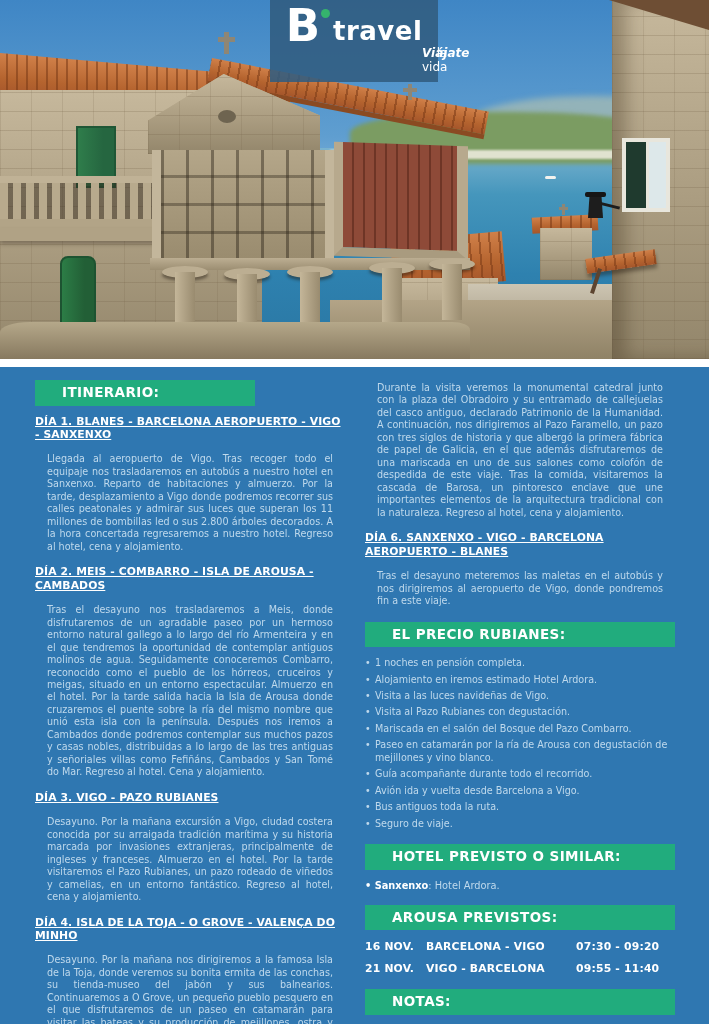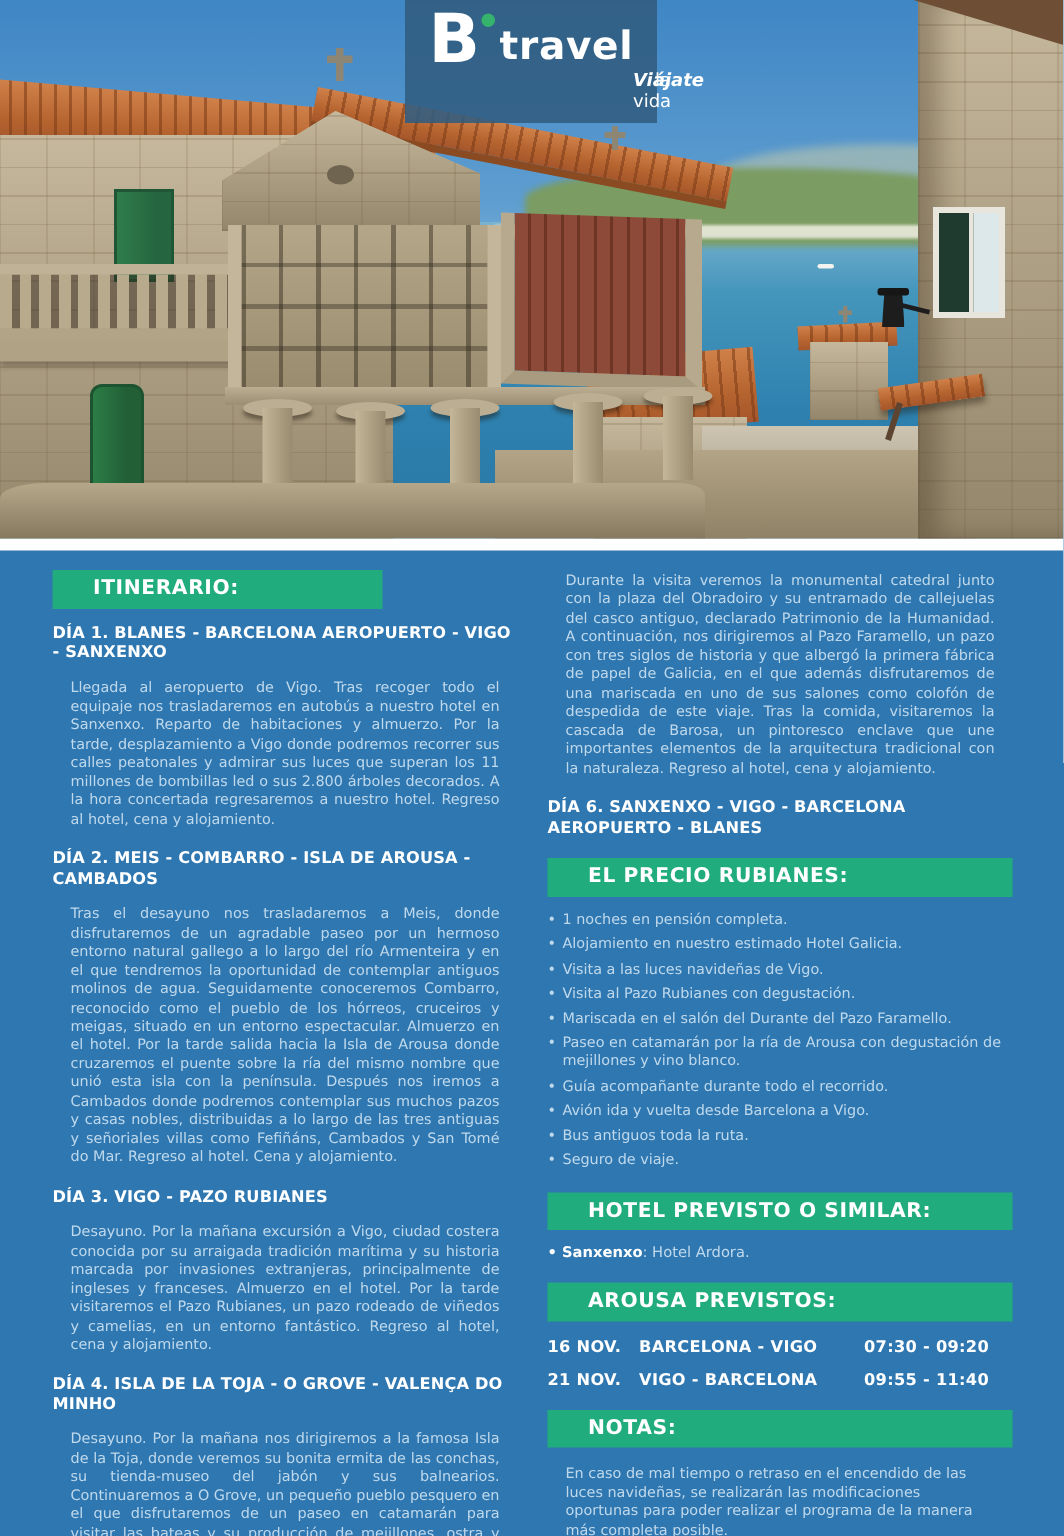--- a/index.html
+++ b/index.html
@@ -106,21 +106,21 @@
   .content { position:absolute; left:0; top:367px; width:709px; height:657px; background:#2f77b1;
              display:flex; padding:13px 34px 0 35px; }
   .col { width:310px; }
   .col-left { margin-right:20px; }
 
   .badge { background:#21ac7d; color:#ffffff; font-weight:bold; font-size:13.5px; letter-spacing:0.4px;
            padding:6px 8px 6px 27px; line-height:1; }
   .badge-itinerario { width:220px; }
   .col-right .badge { margin-top:14px; margin-bottom:10px; }
 
-  .day-title { margin:9px 0 2px 0; font-size:10.8px; font-weight:bold; color:#ffffff; letter-spacing:0.1px; line-height:1.25; }
+  .day-title { margin:9px 0 2px 0; font-size:10.8px; font-weight:bold; color:#ffffff; letter-spacing:0.1px; line-height:1.25;text-decoration:underline; }
   .body { margin:12px; font-size:9.6px; color:#bfd9ec; line-height:1.3; text-align:justify; }
   .cont { margin-top:2px; }
   .bullets { list-style:none; margin:0 0 2px 0; padding:0; }
   .bullets li { position:relative; padding-left:10px; font-size:9.6px; color:#bfd9ec; line-height:1.3; margin-bottom:4px; text-align:left; }
   .bullets li::before { content:"•"; position:absolute; left:0; top:0; }
   .hotel-line { margin:0 0 2px 0; font-size:9.8px; color:#bfd9ec; }
   .hotel-line::before { content:"• "; color:#ffffff; font-weight:bold; }
   .hotel-line strong { color:#ffffff; }
   .flights { margin-bottom:2px; }
   .flight-row { display:flex; color:#ffffff; font-weight:bold; font-size:10.8px; margin-bottom:9px; letter-spacing:0.2px; }
@@ -231,31 +231,32 @@
         <p class="body">Desayuno. Por la mañana nos dirigiremos a la famosa Isla de la Toja, donde veremos su bonita ermita de las conchas, su tienda-museo del jabón y sus balnearios. Continuaremos a O Grove, un pequeño pueblo pesquero en el que disfrutaremos de un paseo en catamarán para visitar las bateas y su producción de mejillones, ostra y vieira. Almuerzo en el hotel. Por la tarde conoceremos Valença do Minho, ciudad fronteriza portuguesa donde destacan sus murallas y su casco histórico y donde sus calles están repletas del ambiente comercial del textil tan famoso en los pueblos fronterizos. Regreso al hotel. Cena y alojamiento.</p>
       </section>
 
     </div>
 
     <div class="col col-right">
       <p class="body cont">Durante la visita veremos la monumental catedral junto con la plaza del Obradoiro y su entramado de callejuelas del casco antiguo, declarado Patrimonio de la Humanidad. A continuación, nos dirigiremos al Pazo Faramello, un pazo con tres siglos de historia y que albergó la primera fábrica de papel de Galicia, en el que además disfrutaremos de una mariscada en uno de sus salones como colofón de despedida de este viaje. Tras la comida, visitaremos la cascada de Barosa, un pintoresco enclave que une importantes elementos de la arquitectura tradicional con la naturaleza. Regreso al hotel, cena y alojamiento.</p>
 
       <section class="day">
         <h3 class="day-title">DÍA 6. SANXENXO - VIGO - BARCELONA AEROPUERTO - BLANES</h3>
+        <p class="body">Tras el desayuno meteremos las maletas en el autobús y nos dirigiremos al aeropuerto de Vigo, donde pondremos fin a este viaje.</p>
       </section>
 
       <div class="badge">
         <span>EL PRECIO RUBIANES:</span>
       </div>
       <ul class="bullets">
         <li>1 noches en pensión completa.</li>
-        <li>Alojamiento en nuestro estimado Hotel Galicia.</li>
+        <li>Alojamiento en iremos estimado Hotel Ardora.</li>
         <li>Visita a las luces navideñas de Vigo.</li>
         <li>Visita al Pazo Rubianes con degustación.</li>
-        <li>Mariscada en el salón del Durante del Pazo Faramello.</li>
+        <li>Mariscada en el salón del Bosque del Pazo Combarro.</li>
         <li>Paseo en catamarán por la ría de Arousa con degustación de mejillones y vino blanco.</li>
         <li>Guía acompañante durante todo el recorrido.</li>
         <li>Avión ida y vuelta desde Barcelona a Vigo.</li>
         <li>Bus antiguos toda la ruta.</li>
         <li>Seguro de viaje.</li>
       </ul>
 
       <div class="badge">
         <span>HOTEL PREVISTO O SIMILAR:</span>
       </div>

